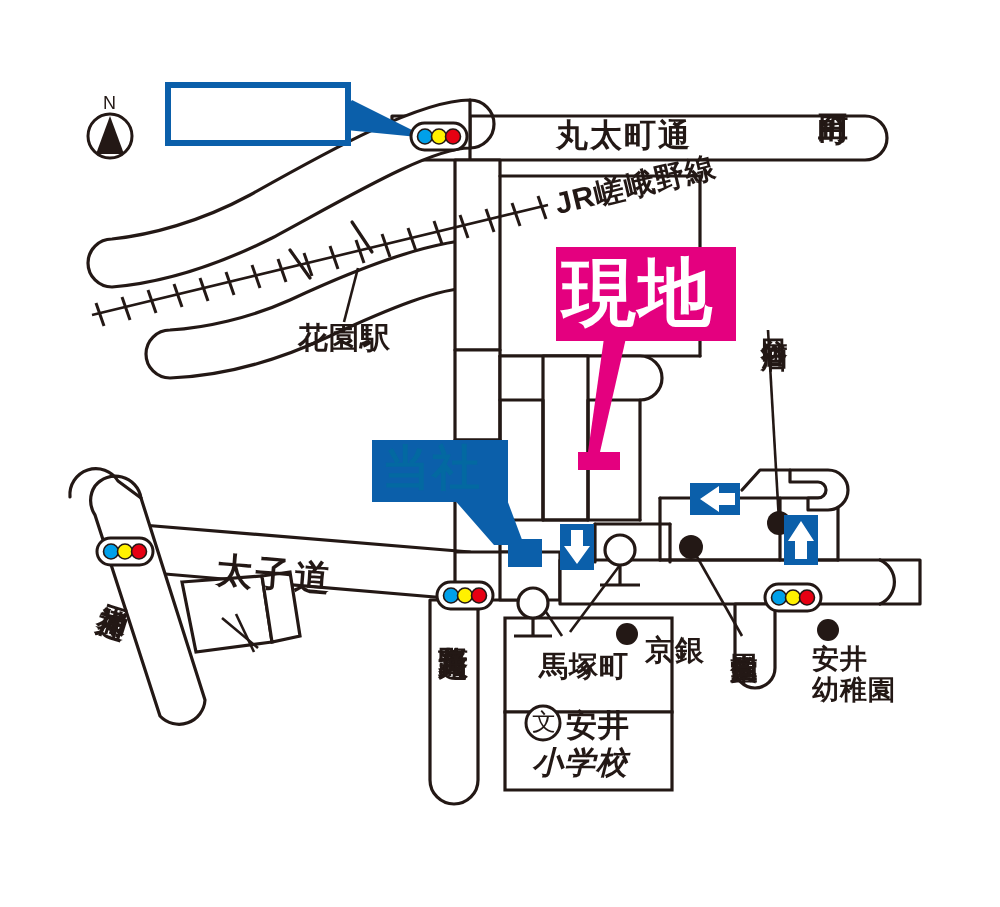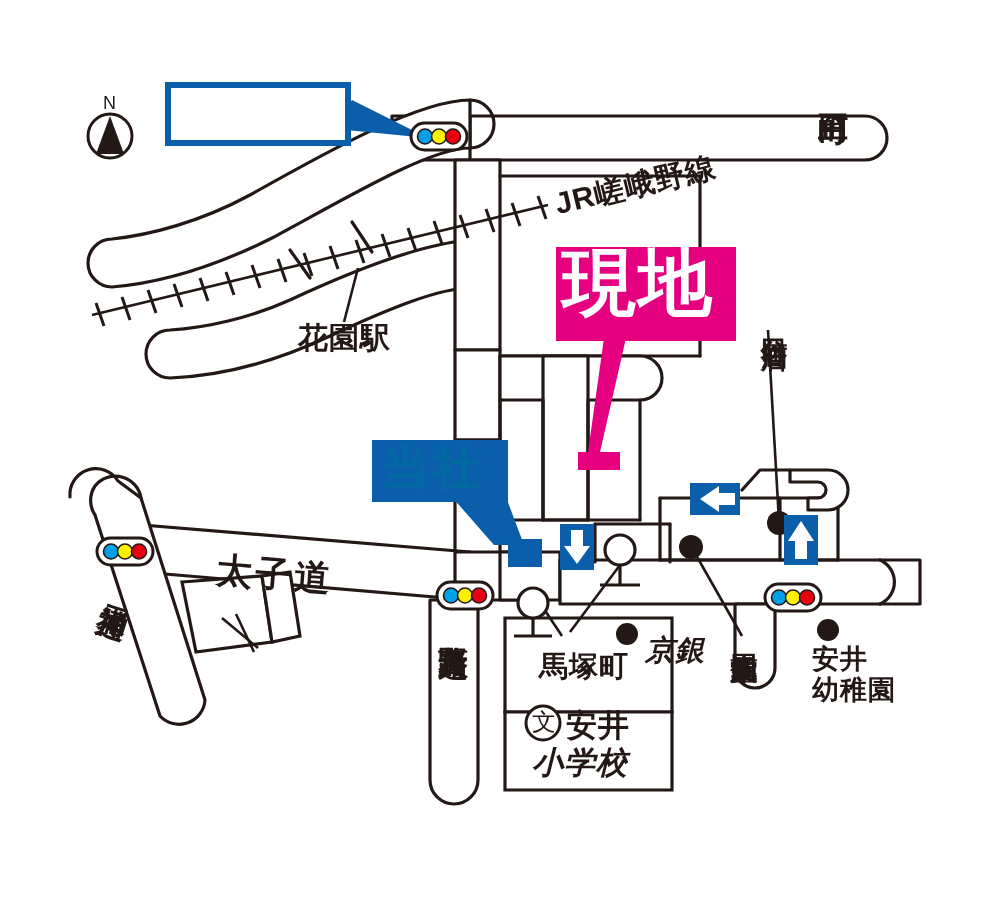--- a/index.html
+++ b/index.html
@@ -225,22 +225,23 @@
     <rect x="168" y="85" width="180" height="58" fill="#ffffff" stroke="#0B5FAA" stroke-width="6"></rect>
     <rect x="372" y="440" width="136" height="62" fill="#0B5FAA"></rect>
     <rect x="556" y="247" width="180" height="94" fill="#E4007F"></rect>
   </svg>
 
   <div class="lbl" style="left:103px;top:94px;font-size:18px;font-weight:400;">N</div>
 
 
   <div class="callout-text" style="left:382px;top:444px;font-size:48px;color:#0369a1;letter-spacing:2px;">当社</div>
 
-  <div class="callout-text" style="left:562px;top:246px;font-size:74px;color:#ffffff;letter-spacing:2px;">現地</div>
-
+  <div class="callout-text" style="left:562px;top:256px;font-size:74px;color:#ffffff;letter-spacing:2px;">現地</div>
+
+  <div class="lbl" style="left:556px;top:119px;font-size:32px;letter-spacing:2px;">丸太町通</div>
 
   <div class="lbl" style="left:218px;top:552px;font-size:36px;letter-spacing:3px;transform:rotate(4.6deg);transform-origin:left top;">太子道</div>
 
   <div class="lbl lbl-v" style="left:110px;top:580px;font-size:30px;letter-spacing:1px;transform:rotate(17deg);transform-origin:left top;">天神川通</div>
 
   <div class="lbl lbl-v" style="left:438px;top:622px;font-size:30px;letter-spacing:1px;">葛野大路通</div>
 
   <div class="lbl" style="left:552px;top:190px;font-size:30px;letter-spacing:1px;transform:rotate(-13.5deg);transform-origin:left top;">JR嵯峨野線</div>
 
   <div class="lbl" style="left:298px;top:323px;font-size:30px;letter-spacing:1px;">花園駅</div>
@@ -249,21 +250,21 @@
 
   <div class="lbl lbl-v" style="left:760px;top:318px;font-size:27px;letter-spacing:1px;">谷口酒店</div>
 
   <div class="lbl lbl-v" style="left:730px;top:632px;font-size:27px;letter-spacing:1px;">回生堂薬局</div>
 
   <div class="lbl" style="left:812px;top:644px;font-size:27px;letter-spacing:1px;line-height:1.16;">
     <span>安井</span><br>
     <span>幼稚園</span>
   </div>
 
-  <div class="lbl" style="left:645px;top:636px;font-size:29px;letter-spacing:1px;font-style:italic;">京銀</div>
+  <div class="lbl" style="left:645px;top:636px;font-size:29px;letter-spacing:1px;">京銀</div>
 
   <div class="lbl" style="left:513px;top:652px;font-size:29px;letter-spacing:1px;margin-left:26px;">馬塚町</div>
 
   <div class="lbl" style="left:532px;top:710px;font-size:24px;font-weight:400;">文</div>
 
   <div class="lbl" style="left:566px;top:708px;font-size:31px;letter-spacing:1px;line-height:1.18;">
     <span>安井</span><br>
     <span style="margin-left:-34px;display:inline-block;font-style:italic;">小学校</span>
   </div>
 

